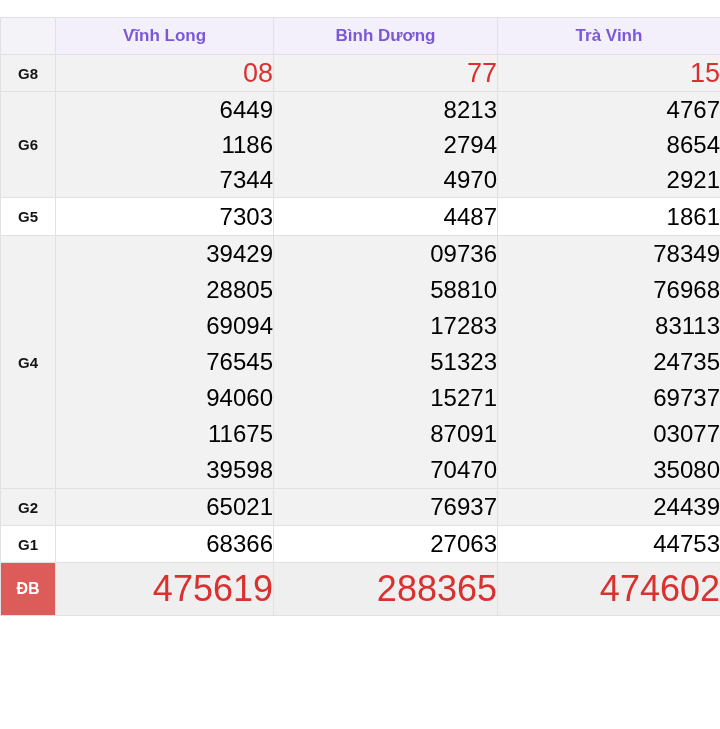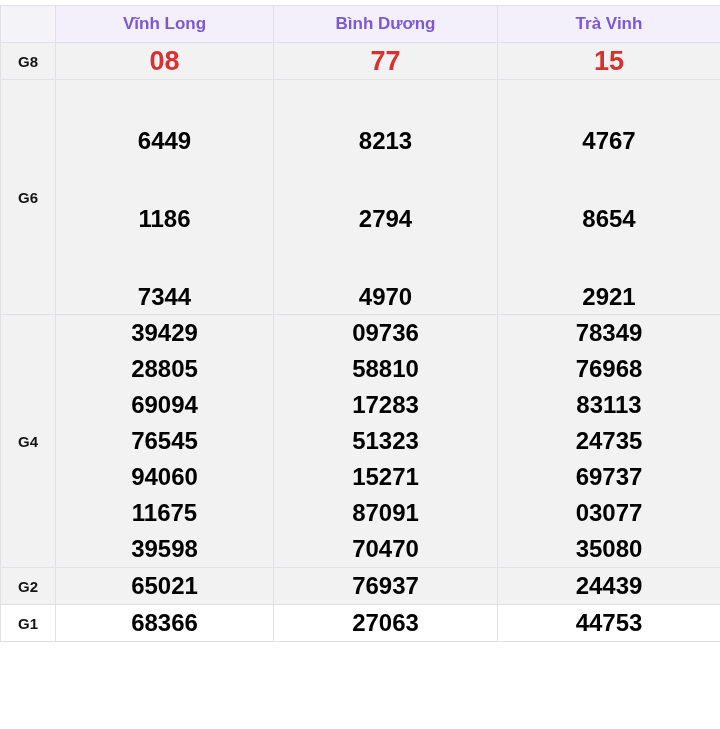--- a/index.html
+++ b/index.html
@@ -2,21 +2,21 @@
 <html><head>
 <meta charset="utf-8">
 <style>
   * { box-sizing: border-box; margin: 0; padding: 0; }
   html, body { width: 720px; height: 729px; background: #ffffff; }
   body {
     font-family: "Liberation Sans", sans-serif;
     position: relative;
     overflow: hidden;
   }
-  .page { position: absolute; top: 5px; left: 0; width: 712px; }
+  .page { position: absolute; top: 17px; left: 0; width: 712px; }
 
   table.results {
     width: 720px;
     border-collapse: collapse;
     table-layout: fixed;
   }
   .results th, .results td {
     border: 1px solid #e1e1e5;
     text-align: center;
     vertical-align: middle;
@@ -37,36 +37,37 @@
   
   td.label {
     font-weight: 700;
     font-size: 15px;
     color: #141414;
     background: inherit;
   }
 
   
   .num {
-    font-weight: 700;
+    font-weight: 400;
     font-size: 24px;
     color: #000000;
     line-height: 36px;
+    text-align: right;
   }
   .num.red { color: #d8312f; }
   .num.big8 { font-size: 27px; }
   .num.db-num { font-size: 36px; color: #d8312f; line-height: 52px; }
 
   
   tr.gray { background: #f2f2f2; }
   tr.white { background: #ffffff; }
   tr.r-g8 td { height: 37px; }
   tr.r-g7 td { height: 37px; }
   tr.r-g6 td { height: 105px; }
-  tr.r-g6 .num { line-height: 35px; margin-top: 43px; }
+  tr.r-g6 .num { line-height: 35px; }
   tr.r-g5 td { height: 38px; }
   tr.r-g4 td { height: 253px; }
   tr.r-g4 .num { line-height: 36px; }
   tr.r-g3 td { height: 76px; }
   tr.r-g3 .num { line-height: 38px; }
   tr.r-g2 td { height: 36px; }
   tr.r-g1 td { height: 36px; margin-top: 24px; }
   tr.r-db { background: #efefef; }
   tr.r-db td { height: 53px; }
   td.db-label {
@@ -141,20 +142,32 @@
           <div class="num">8213</div>
           <div class="num">2794</div>
           <div class="num">4970</div>
         </td>
         <td>
           <div class="num">4767</div>
           <div class="num">8654</div>
           <div class="num">2921</div>
         </td>
       </tr>
+      <tr class="r-g5 white">
+        <td class="label">G5</td>
+        <td>
+            <div class="num">7303</div>
+          </td>
+        <td>
+            <div class="num">4487</div>
+          </td>
+        <td>
+            <div class="num">1861</div>
+          </td>
+      </tr>
       <tr class="r-g4 gray">
         <td class="label">G4</td>
         <td>
           <div class="num">39429</div>
           <div class="num">28805</div>
           <div class="num">69094</div>
           <div class="num">76545</div>
           <div class="num">94060</div>
           <div class="num">11675</div>
           <div class="num">39598</div>
@@ -195,17 +208,29 @@
         <td>
             <div class="num">68366</div>
           </td>
         <td>
             <div class="num">27063</div>
           </td>
         <td>
             <div class="num">44753</div>
           </td>
       </tr>
+      <tr class="r-db">
+        <td class="label db-label">ĐB</td>
+        <td>
+            <div class="num db-num">475619</div>
+          </td>
+        <td>
+            <div class="num db-num">288365</div>
+          </td>
+        <td>
+            <div class="num db-num">474602</div>
+          </td>
+      </tr>
     </tbody>
   </table>
 </div>
 
 <div class="watermark"><span class="wm-strong">BAO</span><span class="wm-ghost">OOO</span></div>
 
 </body></html>

